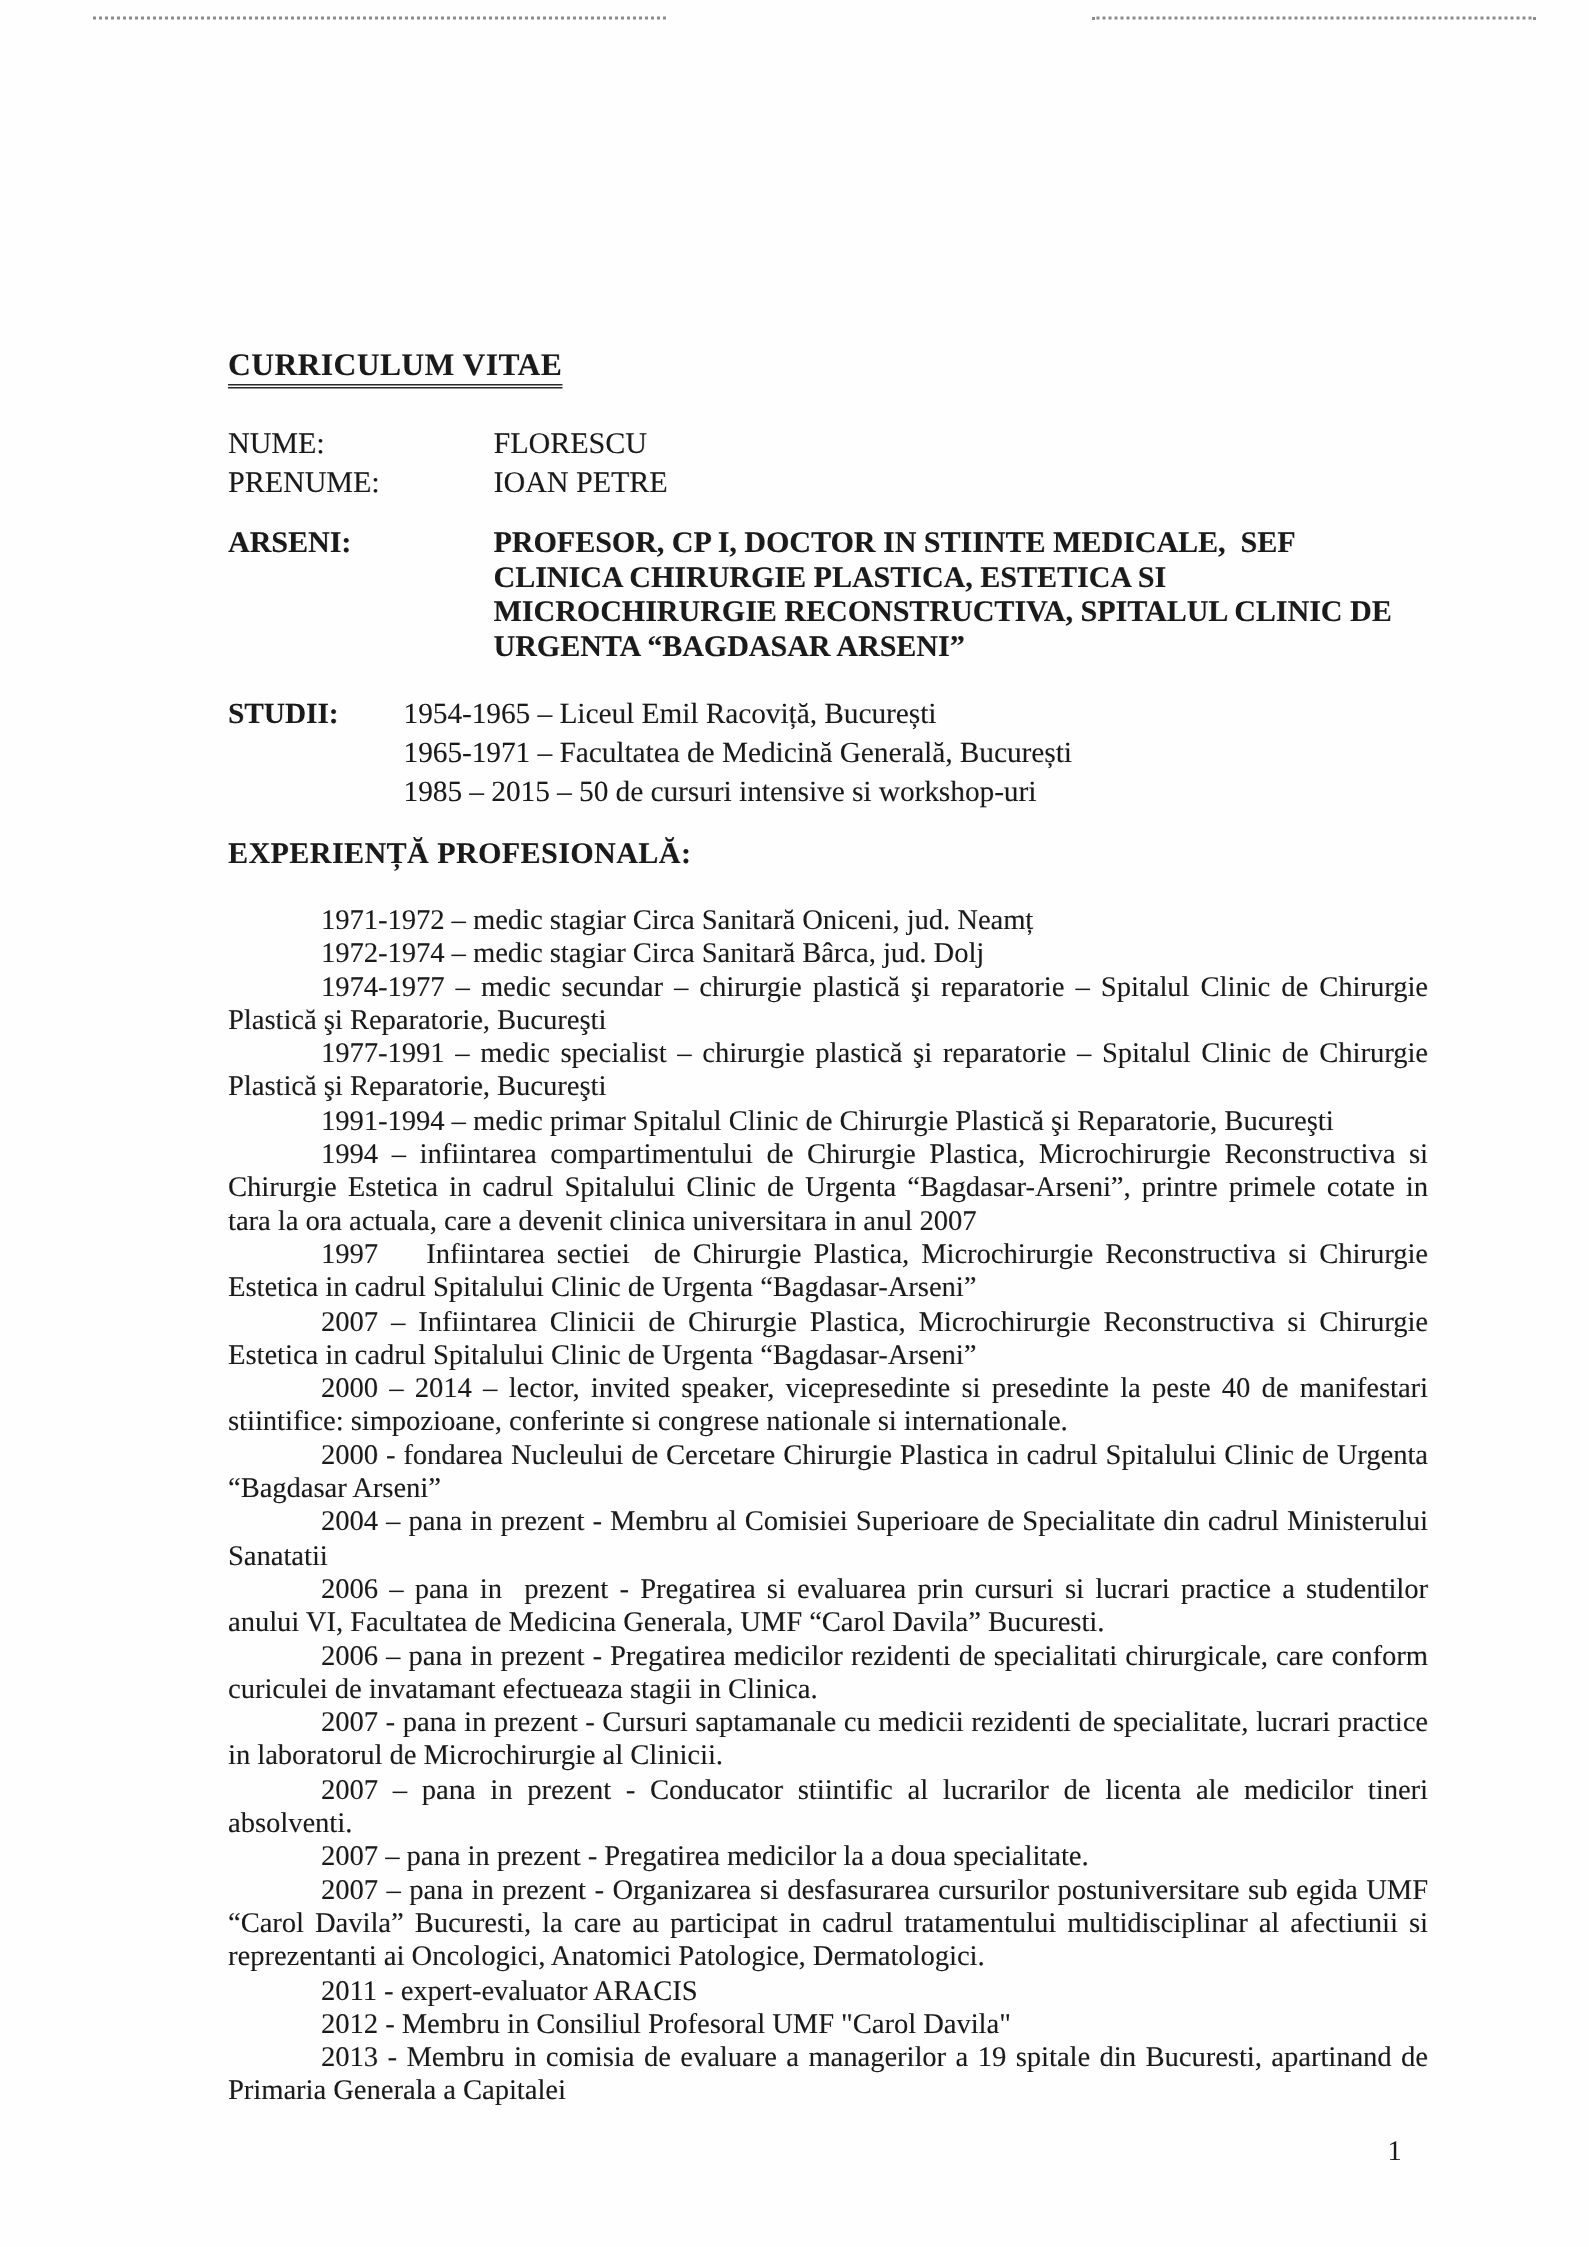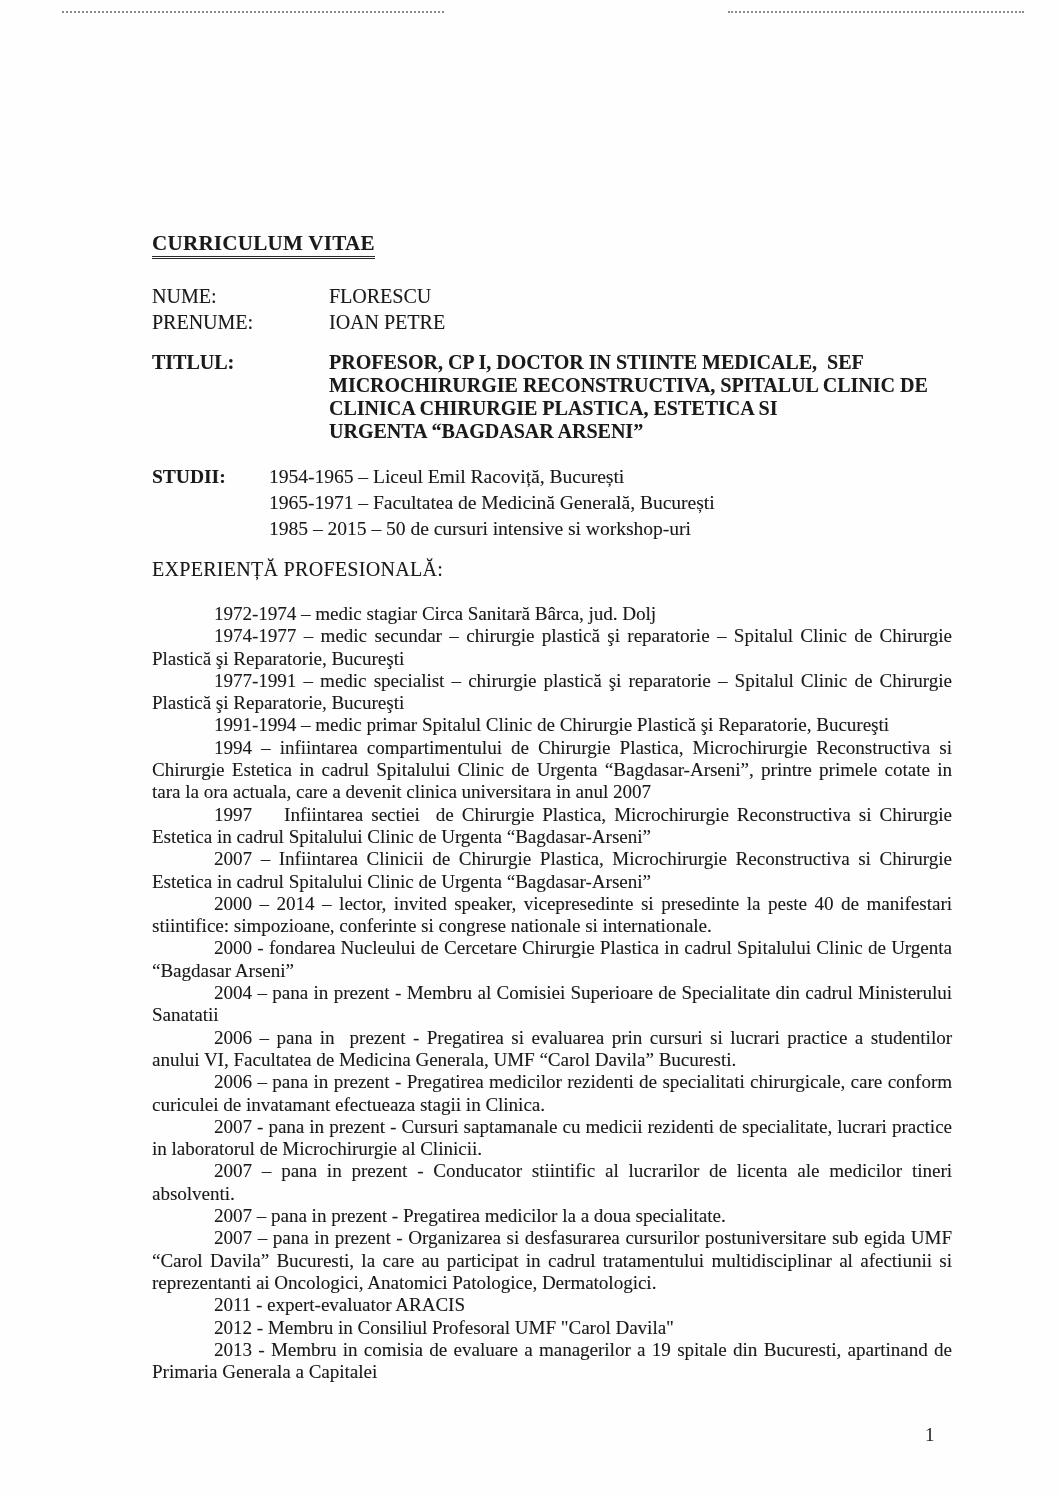--- a/index.html
+++ b/index.html
@@ -66,21 +66,21 @@
   .titlul-lines div { line-height: 23px; }
 
   .studii-row { margin-top: 21px; display: flex; font-size: 19.5px; }
   .studii-row .label { width: 117px; flex: none; font-weight: bold; line-height: 26px; }
   .studii-values div { line-height: 26px; }
 
   .section-heading {
     margin: 15px 0 0 0;
     font-size: 20px;
     line-height: 24px;
-    font-weight: normal;
+    font-weight: bold;
     letter-spacing: 0.3px;
   }
 
   .paragraphs { margin-top: 22px; }
   .para {
     margin: 0;
     font-size: 19px;
     line-height: 22.3px;
     text-align: justify;
     text-indent: 62px;
@@ -110,42 +110,43 @@
     <div class="identity-block">
       <div class="id-row">
         <span class="label">NUME:</span>
         <span class="value">FLORESCU</span>
       </div>
       <div class="id-row">
         <span class="label">PRENUME:</span>
         <span class="value">IOAN PETRE</span>
       </div>
       <div class="titlul-row">
-        <span class="label">TITLUL:</span>
+        <span class="label">ARSENI:</span>
         <div class="titlul-lines">
           <div>PROFESOR, CP I, DOCTOR IN STIINTE MEDICALE,&nbsp; SEF</div>
+          <div>CLINICA CHIRURGIE PLASTICA, ESTETICA SI</div>
           <div>MICROCHIRURGIE RECONSTRUCTIVA, SPITALUL CLINIC DE</div>
-          <div>CLINICA CHIRURGIE PLASTICA, ESTETICA SI</div>
           <div>URGENTA “BAGDASAR ARSENI”</div>
         </div>
       </div>
     </div>
 
     <div class="studii-row">
       <span class="label">STUDII:</span>
       <div class="studii-values">
         <div>1954-1965 – Liceul Emil Racoviță, București</div>
         <div>1965-1971 – Facultatea de Medicină Generală, București</div>
         <div>1985 – 2015 – 50 de cursuri intensive si workshop-uri</div>
       </div>
     </div>
 
     <h2 class="section-heading">EXPERIENȚĂ PROFESIONALĂ:</h2>
 
     <div class="paragraphs">
+      <p class="para">1971-1972 – medic stagiar Circa Sanitară Oniceni, jud. Neamț</p>
       <p class="para">1972-1974 – medic stagiar Circa Sanitară Bârca, jud. Dolj</p>
       <p class="para">1974-1977 – medic secundar – chirurgie plastică şi reparatorie – Spitalul Clinic de Chirurgie Plastică şi Reparatorie, Bucureşti</p>
       <p class="para">1977-1991 – medic specialist – chirurgie plastică şi reparatorie – Spitalul Clinic de Chirurgie Plastică şi Reparatorie, Bucureşti</p>
       <p class="para">1991-1994 – medic primar Spitalul Clinic de Chirurgie Plastică şi Reparatorie, Bucureşti</p>
       <p class="para">1994 – infiintarea compartimentului de Chirurgie Plastica, Microchirurgie Reconstructiva si Chirurgie Estetica in cadrul Spitalului Clinic de Urgenta “Bagdasar-Arseni”, printre primele cotate in tara la ora actuala, care a devenit clinica universitara in anul 2007</p>
       <p class="para">1997&nbsp;&nbsp;&nbsp; Infiintarea sectiei&nbsp; de Chirurgie Plastica, Microchirurgie Reconstructiva si Chirurgie Estetica in cadrul Spitalului Clinic de Urgenta “Bagdasar-Arseni”</p>
       <p class="para">2007 – Infiintarea Clinicii de Chirurgie Plastica, Microchirurgie Reconstructiva si Chirurgie Estetica in cadrul Spitalului Clinic de Urgenta “Bagdasar-Arseni”</p>
       <p class="para">2000 – 2014 – lector, invited speaker, vicepresedinte si presedinte la peste 40 de manifestari stiintifice: simpozioane, conferinte si congrese nationale si internationale.</p>
       <p class="para">2000 - fondarea Nucleului de Cercetare Chirurgie Plastica in cadrul Spitalului Clinic de Urgenta “Bagdasar Arseni”</p>
       <p class="para">2004 – pana in prezent - Membru al Comisiei Superioare de Specialitate din cadrul Ministerului Sanatatii</p>

